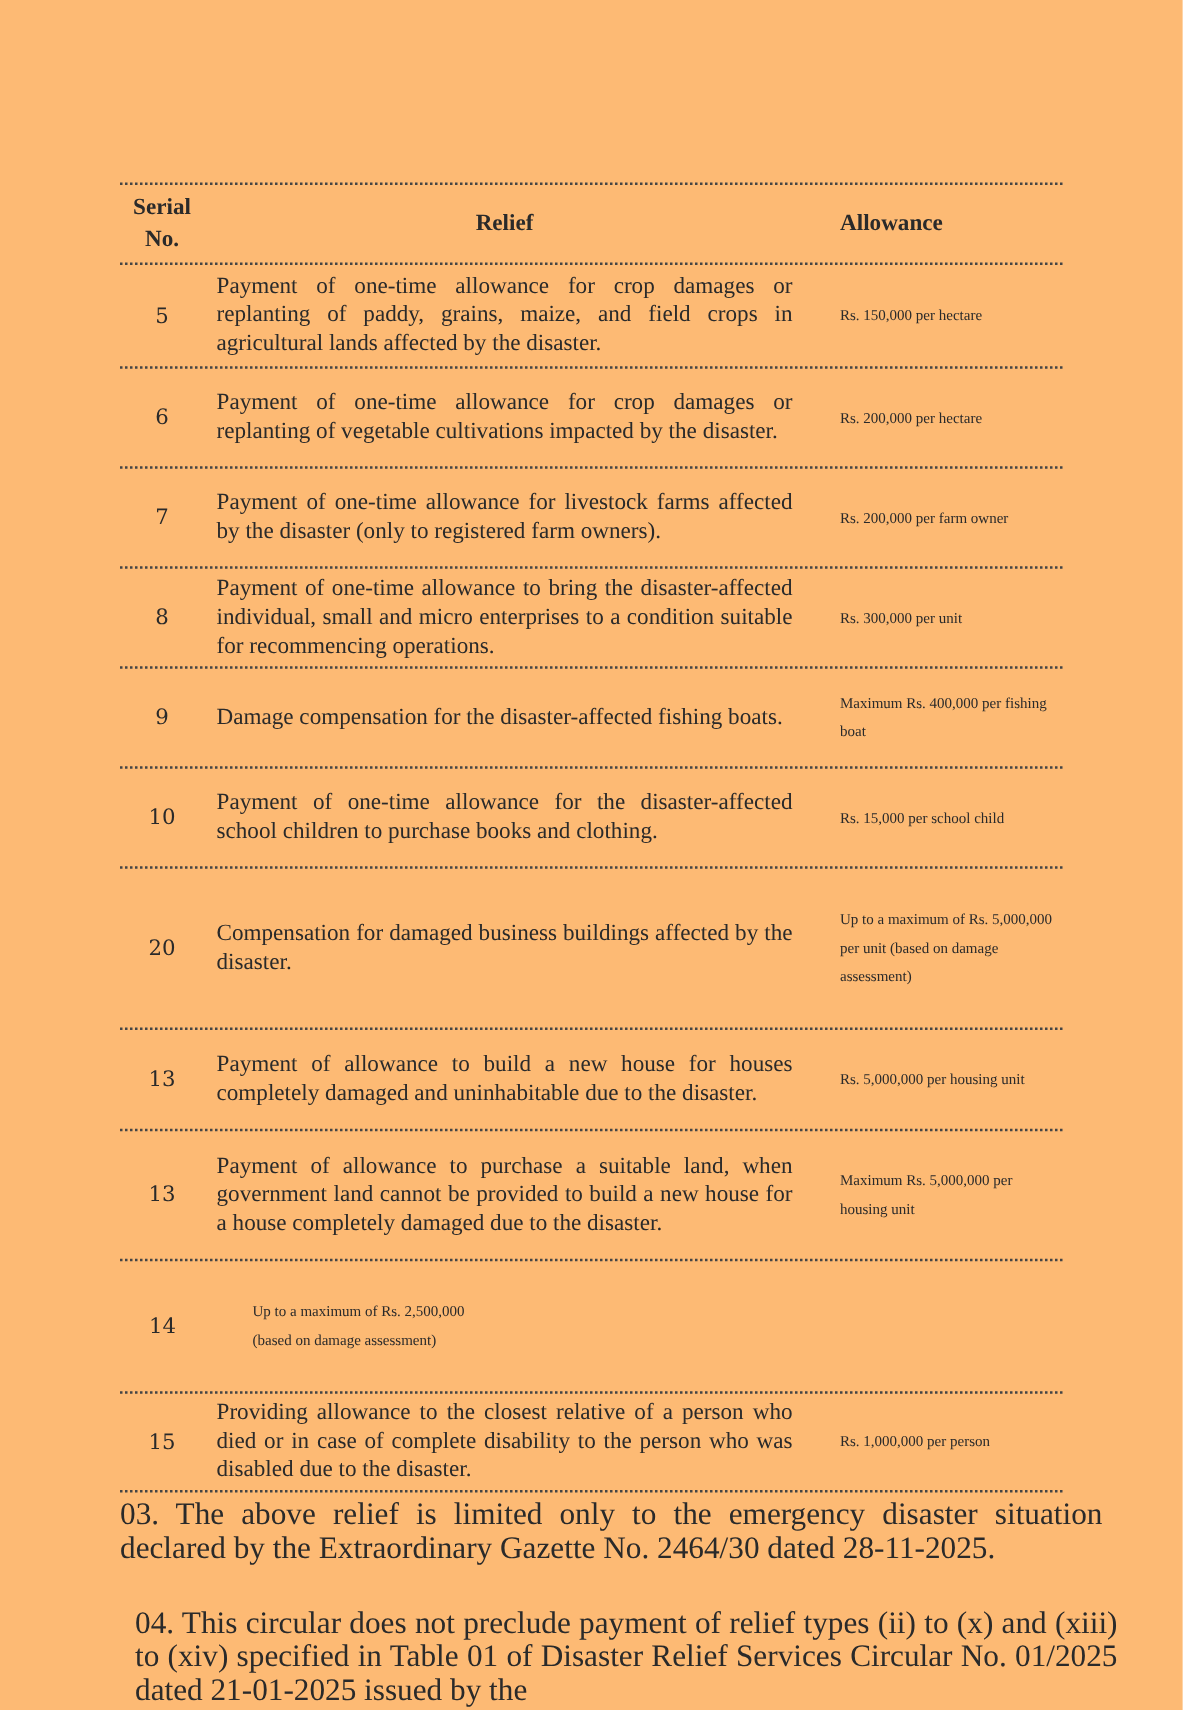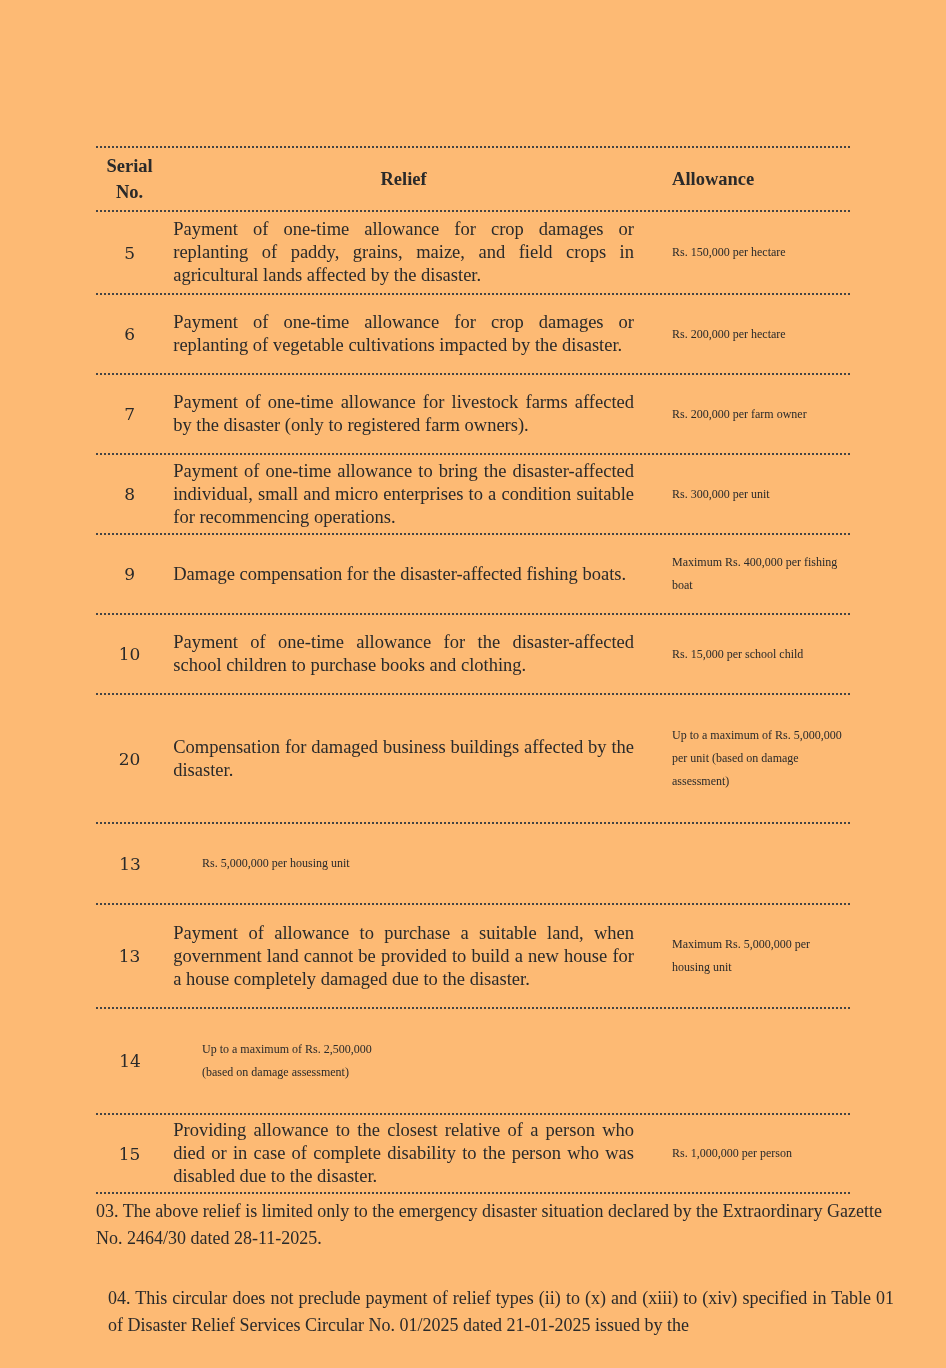--- a/index.html
+++ b/index.html
@@ -8,21 +8,21 @@
   .page { position:absolute; left:0; top:0; width:946px; height:1368px; background:#fdba74; }
   .tbl { position:absolute; left:96px; top:146px; width:754px; }
   .row { display:flex; align-items:center; border-top:2px dotted #444; box-sizing:border-box; }
   .row.last { border-bottom:2px dotted #444; }
   .c1 { width:68px; text-align:center; font-size:17px; }
   .c2 { width:466px; padding-left:10px; padding-right:0; font-size:16.5px; line-height:23px; text-align:justify; font-family:"Liberation Serif",serif; font-size:18.5px; }
   .c3 { width:180px; padding-left:38px; font-size:12px; line-height:23px; font-family:"Liberation Serif",serif; }
   .hdr .c1, .hdr .c2, .hdr .c3 { font-weight:bold; font-family:"Liberation Serif",serif; font-size:18.5px; }
   .hdr .c2 { text-align:center; }
   .hdr .c1 { line-height:26px; }
-  .para { position:absolute; left:96px; width:786px; font-family:"Liberation Serif",serif; font-size:18px; line-height:27px; text-align:justify; color:#2a2a2a; }
+  .para { position:absolute; left:96px; width:786px; font-family:"Liberation Serif",serif; font-size:25px; line-height:27px; text-align:justify; color:#2a2a2a; }
 </style>
 </head>
 <body>
 
 <div class="page">
 
   <div class="tbl">
     <div class="row hdr" style="height:64px;">
       <div class="c1">Serial No.</div>
       <div class="c2">Relief</div>
@@ -59,20 +59,21 @@
       <div class="c2">Payment of one-time allowance for the disaster-affected school children to purchase books and clothing.</div>
       <div class="c3">Rs. 15,000 per school child</div>
     </div>
     <div class="row" style="height:129px;">
       <div class="c1">20</div>
       <div class="c2">Compensation for damaged business buildings affected by the disaster.</div>
       <div class="c3">Up to a maximum of Rs. 5,000,000 per unit (based on damage assessment)</div>
     </div>
     <div class="row" style="height:81px;">
       <div class="c1">13</div>
+      <div class="c2">Payment of allowance to build a new house for houses completely damaged and uninhabitable due to the disaster.</div>
       <div class="c3">Rs. 5,000,000 per housing unit</div>
     </div>
     <div class="row" style="height:104px;">
       <div class="c1">13</div>
       <div class="c2">Payment of allowance to purchase a suitable land, when government land cannot be provided to build a new house for a house completely damaged due to the disaster.</div>
       <div class="c3">Maximum Rs. 5,000,000 per housing unit</div>
     </div>
     <div class="row" style="height:106px;">
       <div class="c1">14</div>
       <div class="c3">Up to a maximum of Rs. 2,500,000 (based on damage assessment)</div>

